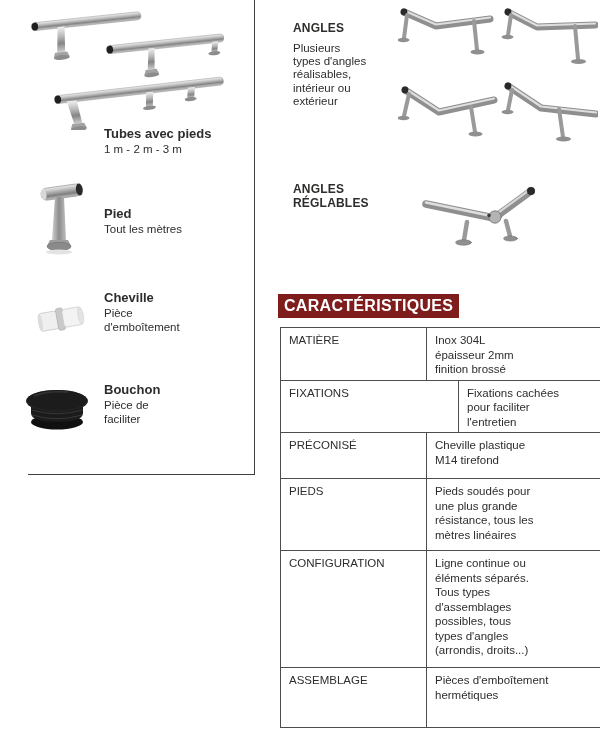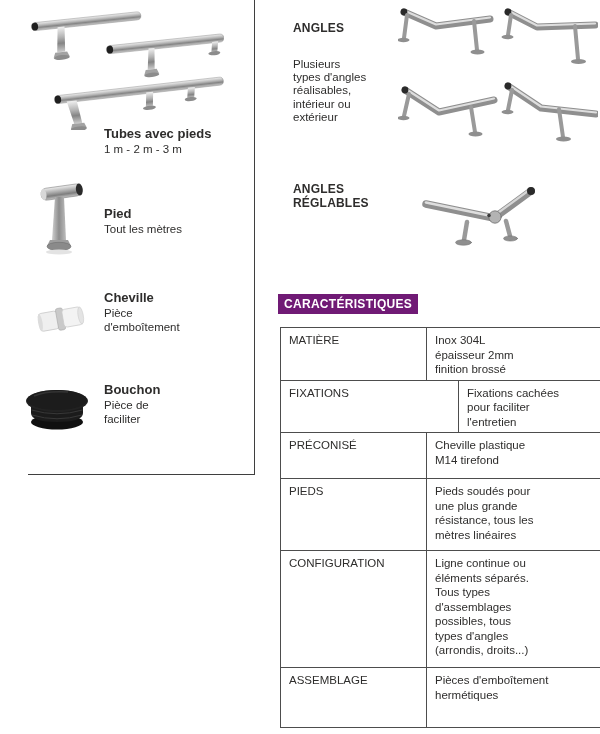--- a/index.html
+++ b/index.html
@@ -9,23 +9,23 @@
   }
   .abs{position:absolute;}
   
   .vline{position:absolute;background:#3f3f3f;width:1px;}
   .hline{position:absolute;background:#3f3f3f;height:1px;}
   
   .item-label .title{font-weight:bold;font-size:13px;line-height:15px;}
   .item-label .sub{font-size:11.5px;line-height:14px;white-space:pre-line;margin-top:1px;}
   
   .section-title{font-weight:bold;font-size:12px;line-height:14px;letter-spacing:.2px;white-space:pre-line;}
-  .section-desc{font-size:11.5px;line-height:13.2px;white-space:pre-line;margin-top:20px;}
-  
-  .badge{background:#701a75;color:#fff;font-size:12px;font-weight:bold;letter-spacing:.3px;
+  .section-desc{font-size:11.5px;line-height:13.2px;white-space:pre-line;margin-top:4px;}
+  
+  .badge{background:#7f1d1d;color:#fff;font-size:16px;font-weight:bold;letter-spacing:.3px;
     padding:3px 6px;display:inline-block;}
   
   .spec-table{position:absolute;left:280px;top:327px;width:361px;border:1px solid #4d4d4d;box-sizing:border-box;}
   .spec-row{display:flex;box-sizing:border-box;}
   .spec-row + .spec-row{border-top:1px solid #4d4d4d;}
   .spec-cell{box-sizing:border-box;padding:5px 8px 3px 8px;font-size:11.5px;line-height:14.5px;}
   .spec-label{width:145px;flex:0 0 145px;}
   .spec-value{flex:1;border-left:1px solid #4d4d4d;white-space:pre-line;}
 </style>
 </head>

